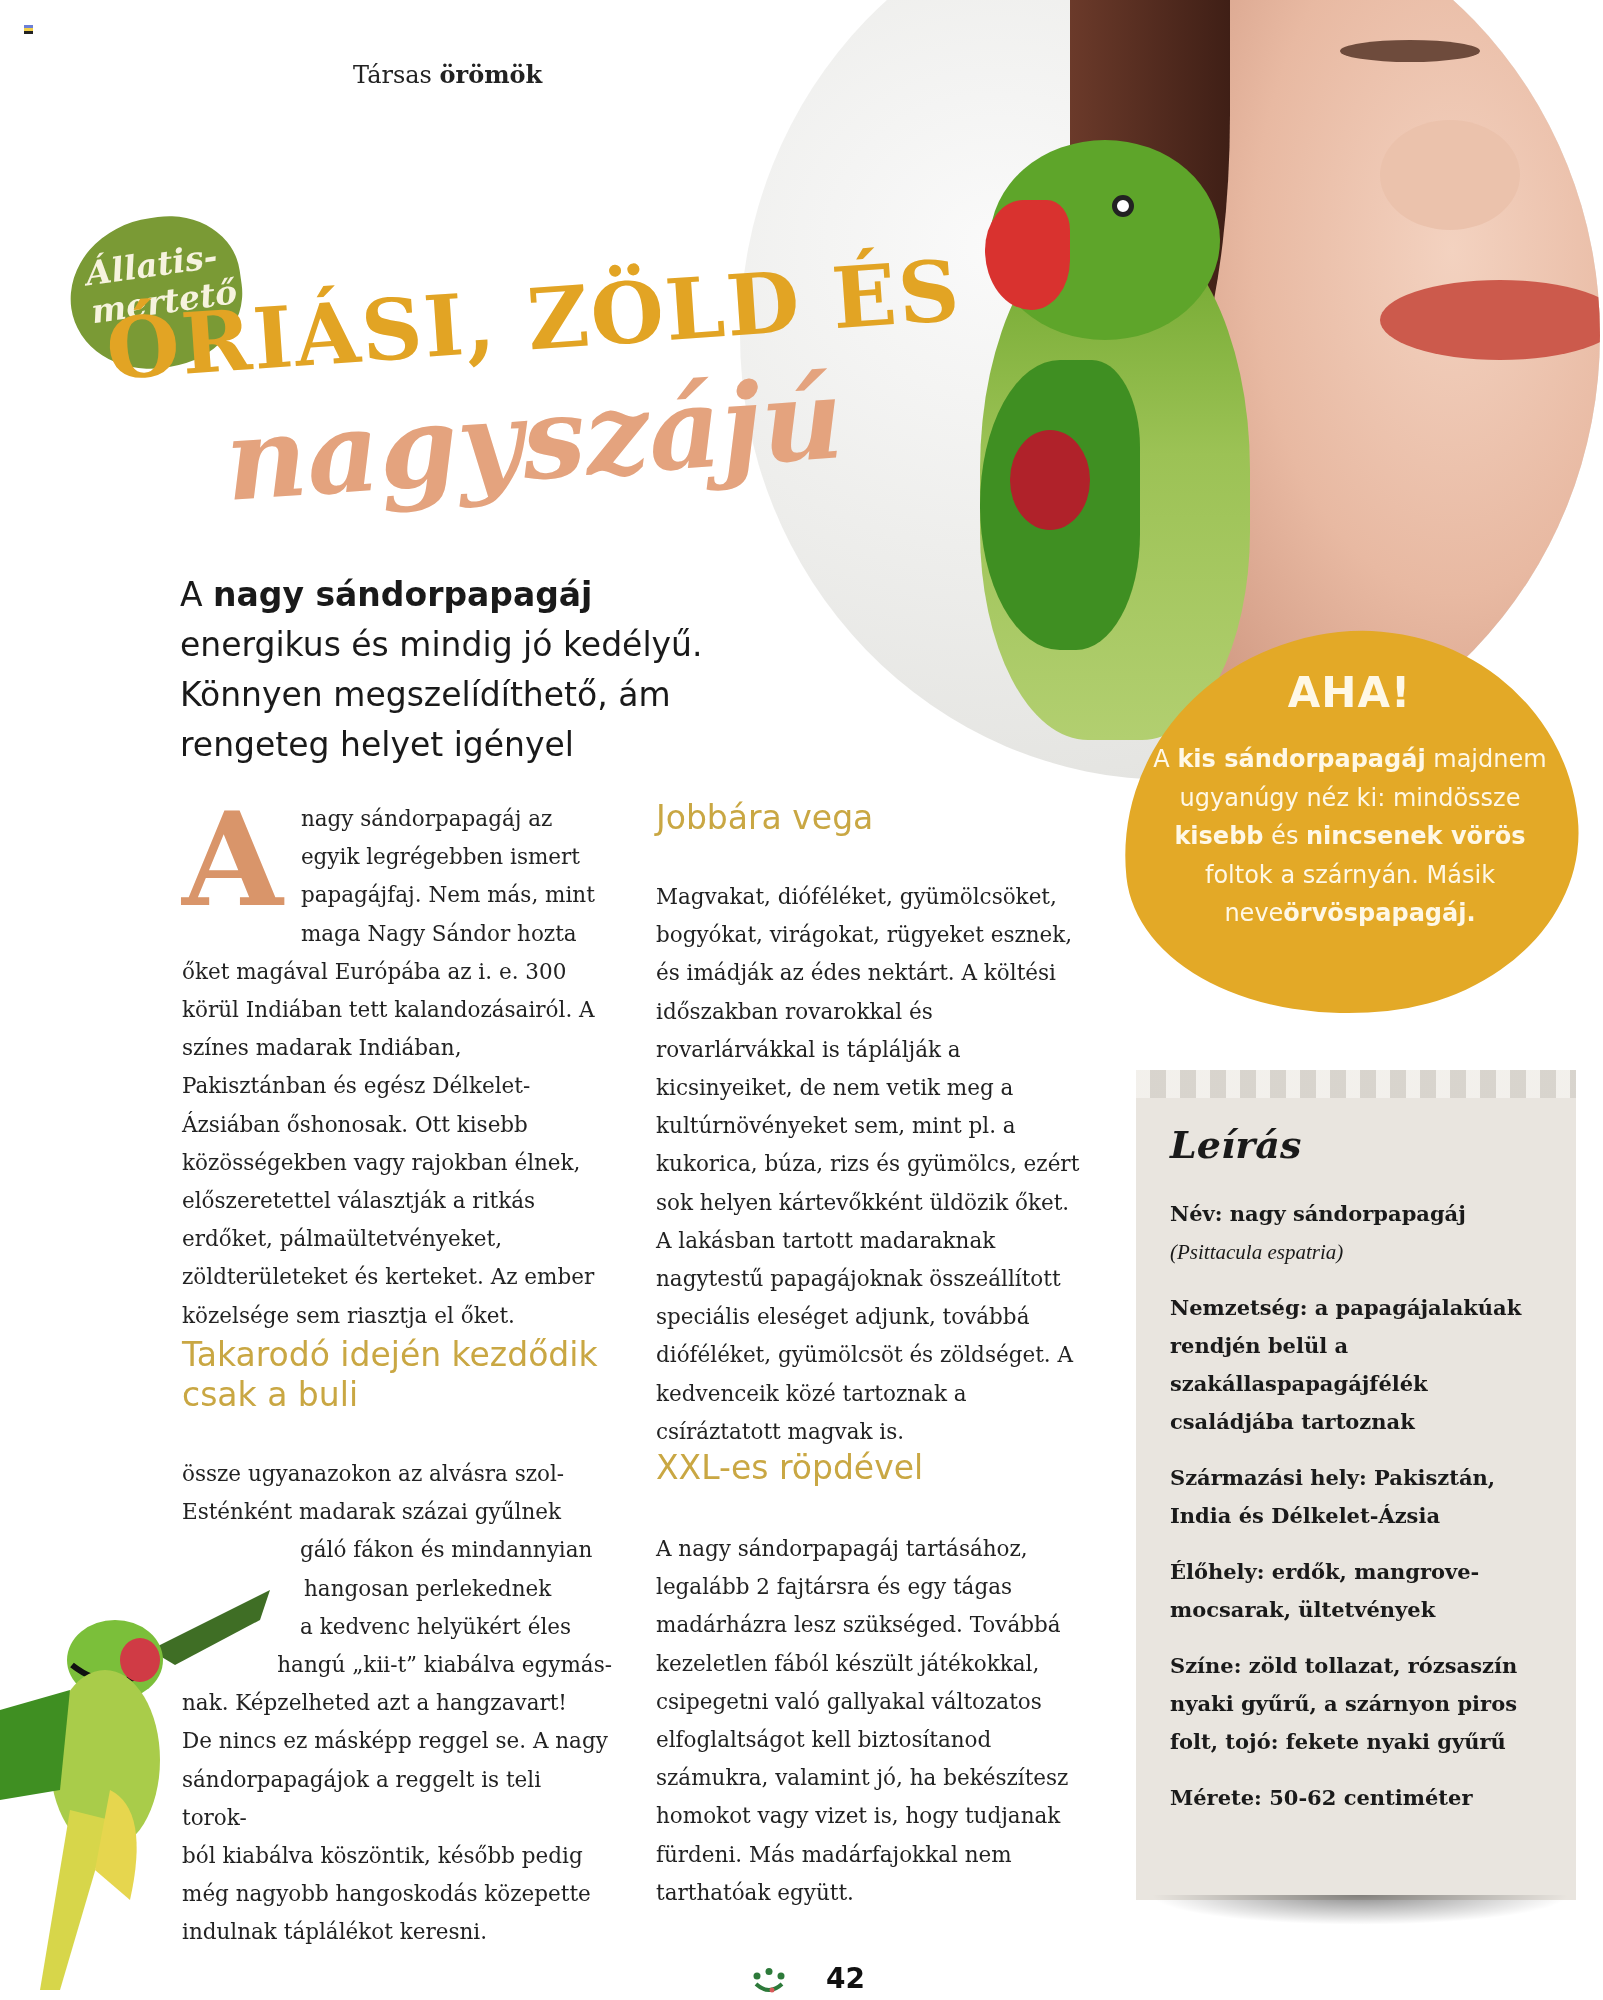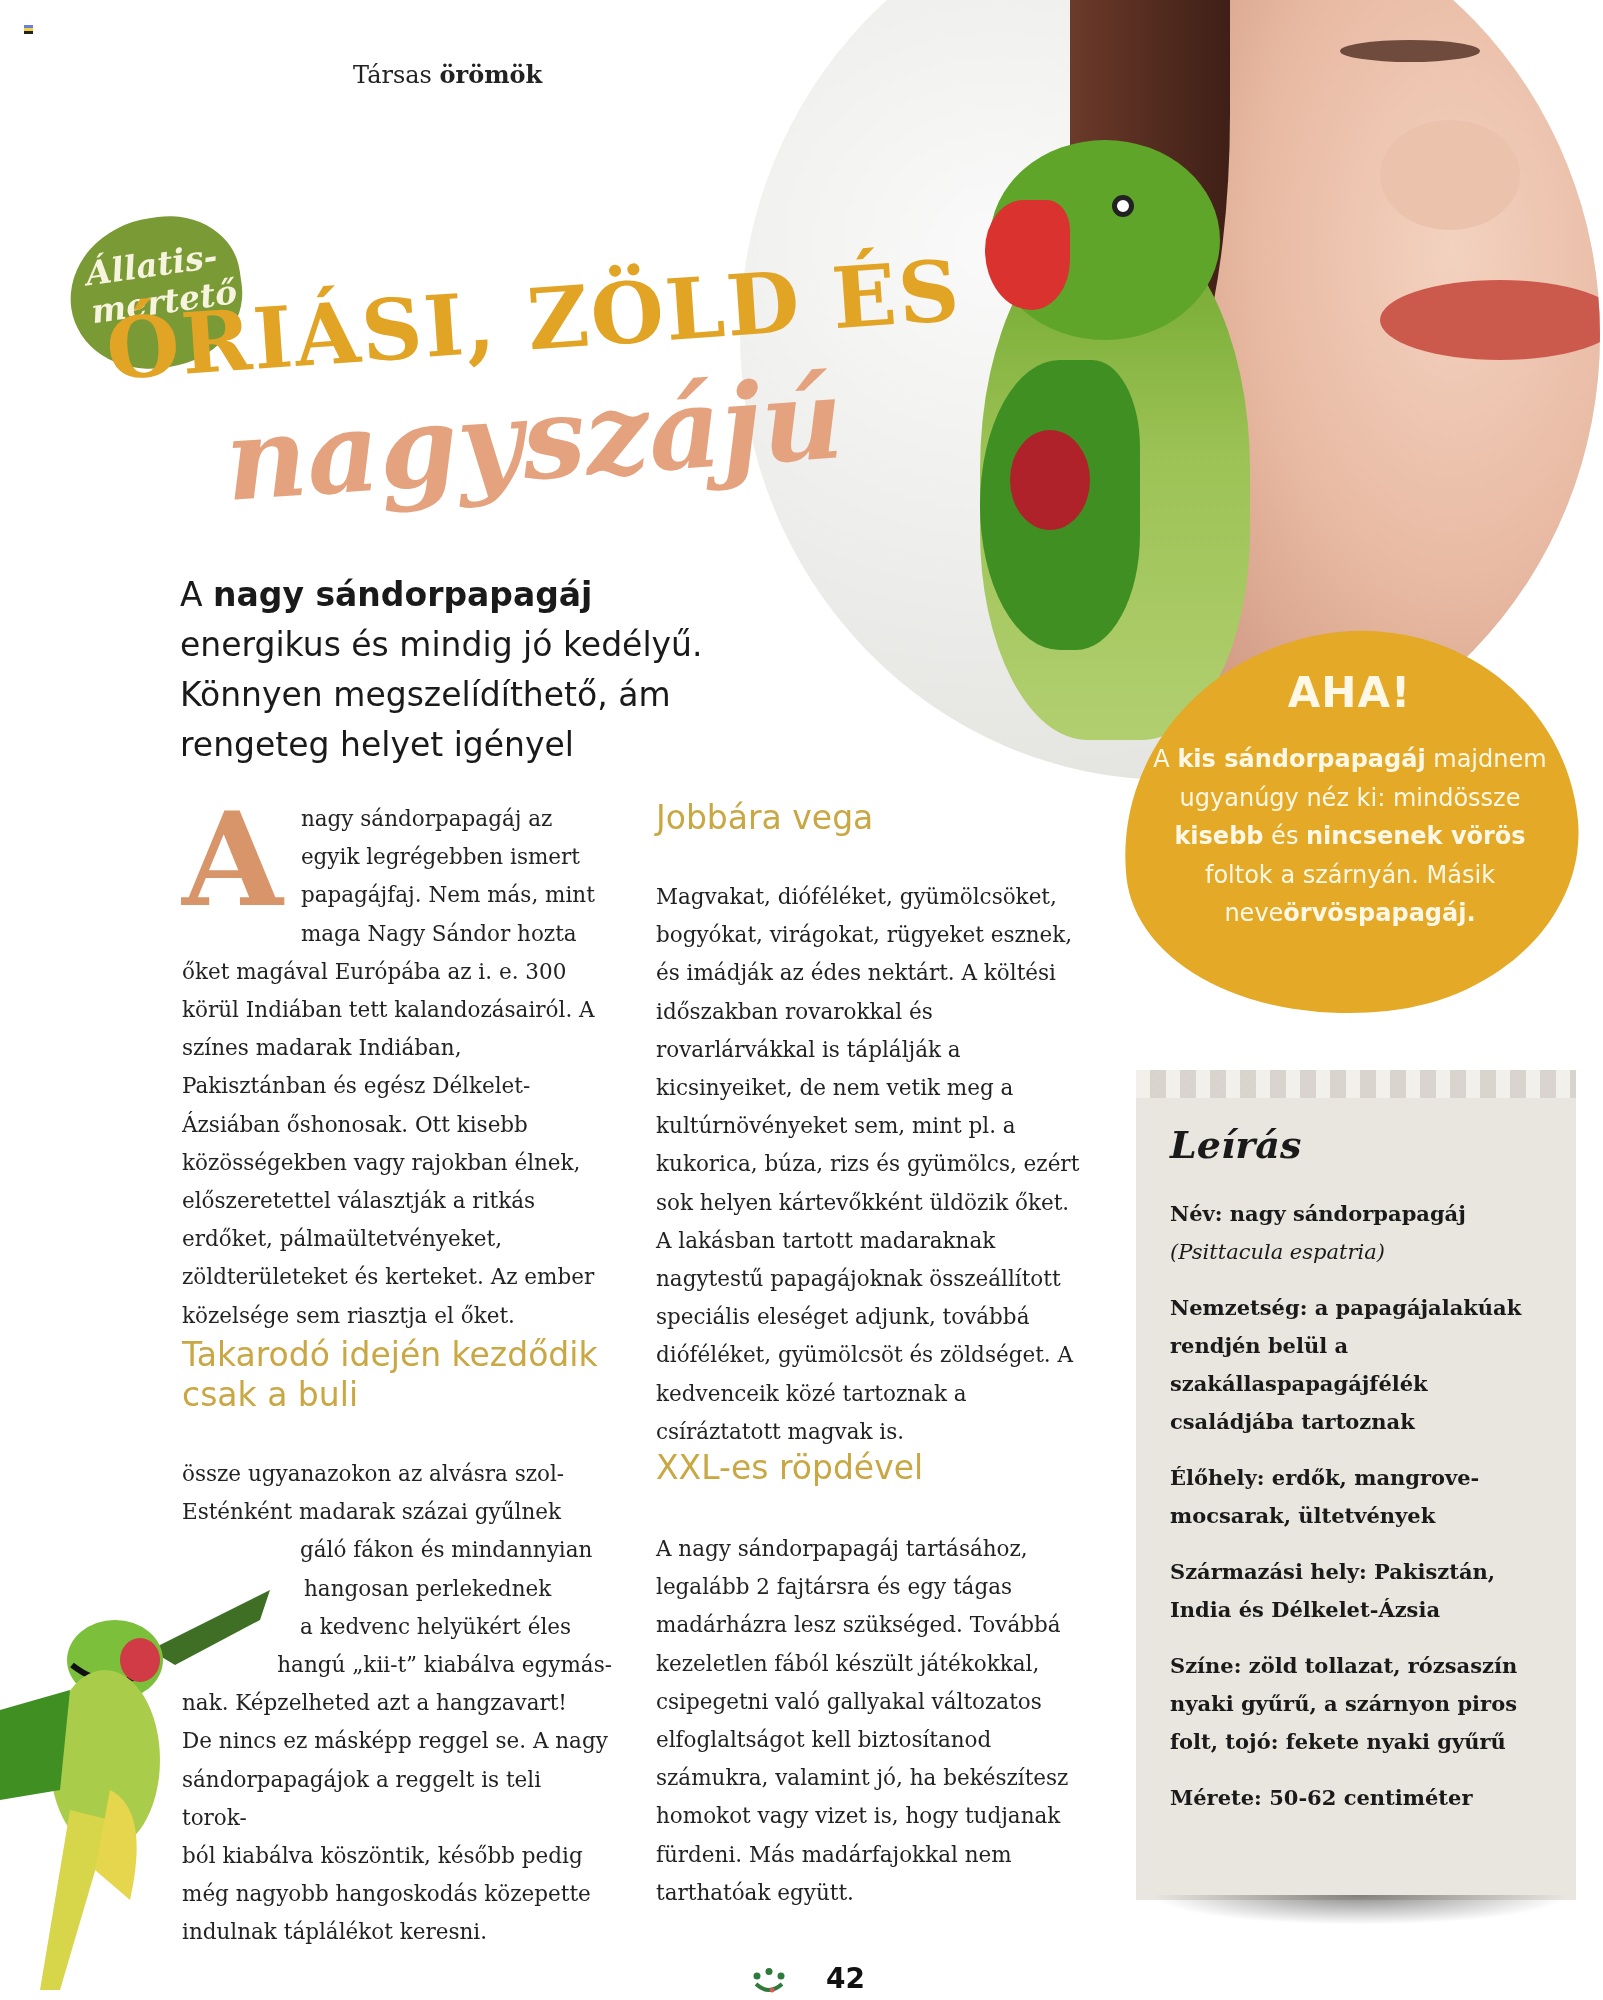--- a/index.html
+++ b/index.html
@@ -55,21 +55,21 @@
   .aha-text b{font-weight:bold;}
   
   .info{left:1136px;top:1070px;width:440px;height:830px;background:#e9e5df;}
   .info-edge{left:1136px;top:1070px;width:440px;height:28px;background:repeating-linear-gradient(90deg,#f5f3ef 0 14px,#d4d0c9 14px 30px);opacity:.8;}
   .info-shadow{left:1150px;top:1895px;width:420px;height:30px;background:radial-gradient(ellipse at 50% 0%,rgba(0,0,0,.45),rgba(0,0,0,0) 70%);}
   .info-title{left:1170px;top:1122px;font-family:"DejaVu Serif",serif;font-style:italic;font-weight:bold;font-size:38px;color:#1a1a1a;}
   .info-list{left:1170px;top:1195px;width:380px;font-family:"DejaVu Serif",serif;font-size:21px;line-height:38px;color:#1a1a1a;}
   .info-item{margin-bottom:18px;font-weight:bold;}
   .info-item .k{font-weight:900;}
   .info-item .v{font-weight:bold;}
-  .info-item i{font-weight:normal;}
+  .info-item i{font-weight:normal;font-family:Liberation Serif, serif;}
   
   .foot-icon{left:752px;top:1968px;width:34px;height:26px;}
   .foot-num{left:798px;top:1962px;font-family:"DejaVu Sans",sans-serif;font-weight:bold;font-size:28px;color:#111;margin-left:28px;}
 </style>
 </head>
 <body>
 
 <div class="abs flag">
   <span style="background:#6c7fd6"></span>
     <span style="background:#f2d04a"></span>
@@ -152,22 +152,22 @@
   <span>A </span><b>kis sándorpapagáj</b><span> majdnem ugyanúgy néz ki: mindössze </span><b>kisebb</b><span> és </span><b>nincsenek vörös</b><span> foltok a szárnyán. Másik neve</span><b>örvöspapagáj.</b>
 </div>
 
 <div class="abs info"></div>
 <div class="abs info-edge"></div>
 <div class="abs info-shadow"></div>
 <div class="abs info-title">Leírás</div>
 <div class="abs info-list">
   <div class="info-item"><span class="k">Név:</span><span class="v"> nagy sándorpapagáj </span><i>(Psittacula espatria)</i></div>
   <div class="info-item"><span class="k">Nemzetség:</span><span class="v"> a papagájalakúak rendjén belül a szakállaspapagájfélék családjába tartoznak</span></div>
+  <div class="info-item"><span class="k">Származási hely:</span><span class="v"> Pakisztán, India és Délkelet-Ázsia</span></div>
   <div class="info-item"><span class="k">Élőhely:</span><span class="v"> erdők, mangrove-mocsarak, ültetvények</span></div>
-  <div class="info-item"><span class="k">Származási hely:</span><span class="v"> Pakisztán, India és Délkelet-Ázsia</span></div>
   <div class="info-item"><span class="k">Színe:</span><span class="v"> zöld tollazat, rózsaszín nyaki gyűrű, a szárnyon piros folt, tojó: fekete nyaki gyűrű</span></div>
   <div class="info-item"><span class="k">Mérete:</span><span class="v"> 50-62 centiméter</span></div>
 </div>
 
 <svg class="abs foot-icon" viewBox="0 0 34 26">
   <circle cx="5" cy="8" r="3.5" fill="#2d7a3a"></circle>
     <circle cx="17" cy="3.5" r="3.5" fill="#2d7a3a"></circle>
     <circle cx="29" cy="8" r="3.5" fill="#2d7a3a"></circle>
   <path d="M4 16 Q17 28 30 16" stroke="#2d7a3a" stroke-width="4" fill="none"></path>
   <circle cx="20" cy="22" r="2.5" fill="#d85a5a"></circle>

